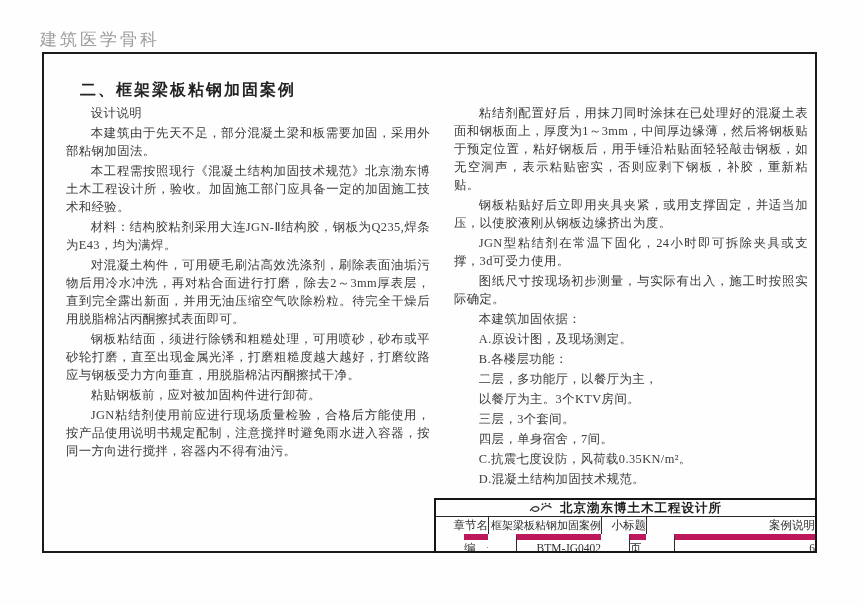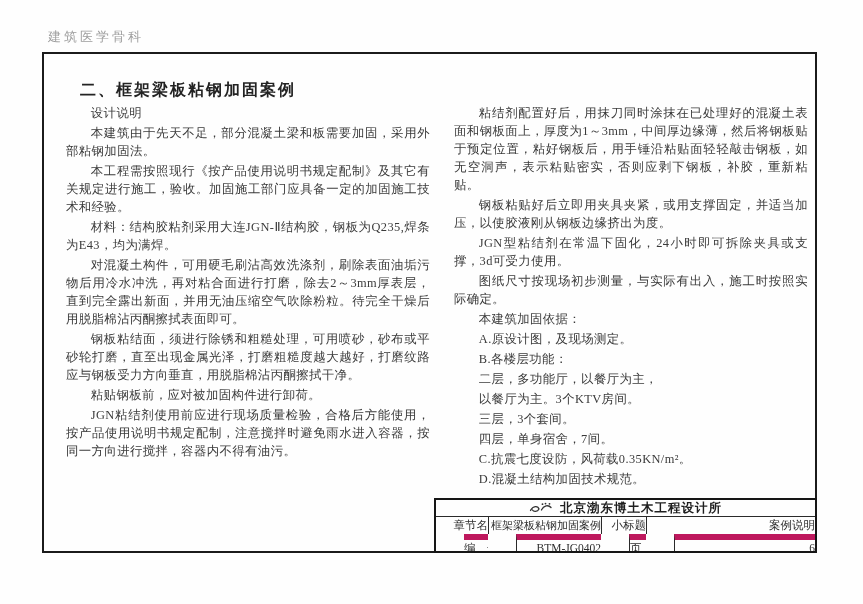--- a/index.html
+++ b/index.html
@@ -9,24 +9,23 @@
     width: 863px;
     height: 604px;
     background: #fefefe;
     overflow: hidden;
     font-family: "Liberation Serif", serif;
   }
   .watermark {
     position: absolute;
     left: 40px;
     top: 28px;
-    font-size: 13px;
+    font-size: 17px;
     letter-spacing: 3px;
     color: #9d9d9d;
-    margin-left: 8px;
   }
   .frame {
     position: absolute;
     left: 42px;
     top: 52px;
     width: 775px;
     height: 501px;
     border: 2px solid #1b1b1b;
     background: #fefefe;
   }
@@ -101,21 +100,21 @@
 
   <div class="watermark">建筑医学骨科</div>
 
   <div class="frame">
 
     <h1 class="doc-title">二、框架梁板粘钢加固案例</h1>
 
     <div class="col col-left">
       <p>设计说明</p>
       <p>本建筑由于先天不足，部分混凝土梁和板需要加固，采用外部粘钢加固法。</p>
-      <p>本工程需按照现行《按产品使用说明书规定配制》及其它有关规定进行施工，验收。加固施工部门应具备一定的加固施工技术和经验。</p>
+      <p>本工程需按照现行《混凝土结构加固技术规范》北京渤东博土木工程设计所，验收。加固施工部门应具备一定的加固施工技术和经验。</p>
       <p>材料：结构胶粘剂采用大连JGN-Ⅱ结构胶，钢板为Q235,焊条为E43，均为满焊。</p>
       <p>对混凝土构件，可用硬毛刷沾高效洗涤剂，刷除表面油垢污物后用冷水冲洗，再对粘合面进行打磨，除去2～3mm厚表层，直到完全露出新面，并用无油压缩空气吹除粉粒。待完全干燥后用脱脂棉沾丙酮擦拭表面即可。</p>
       <p>钢板粘结面，须进行除锈和粗糙处理，可用喷砂，砂布或平砂轮打磨，直至出现金属光泽，打磨粗糙度越大越好，打磨纹路应与钢板受力方向垂直，用脱脂棉沾丙酮擦拭干净。</p>
       <p>粘贴钢板前，应对被加固构件进行卸荷。</p>
       <p>JGN粘结剂使用前应进行现场质量检验，合格后方能使用，按产品使用说明书规定配制，注意搅拌时避免雨水进入容器，按同一方向进行搅拌，容器内不得有油污。</p>
     </div>
 
     <div class="col col-right">
       <p>粘结剂配置好后，用抹刀同时涂抹在已处理好的混凝土表面和钢板面上，厚度为1～3mm，中间厚边缘薄，然后将钢板贴于预定位置，粘好钢板后，用手锤沿粘贴面轻轻敲击钢板，如无空洞声，表示粘贴密实，否则应剥下钢板，补胶，重新粘贴。</p>
       <p>钢板粘贴好后立即用夹具夹紧，或用支撑固定，并适当加压，以使胶液刚从钢板边缘挤出为度。</p>

